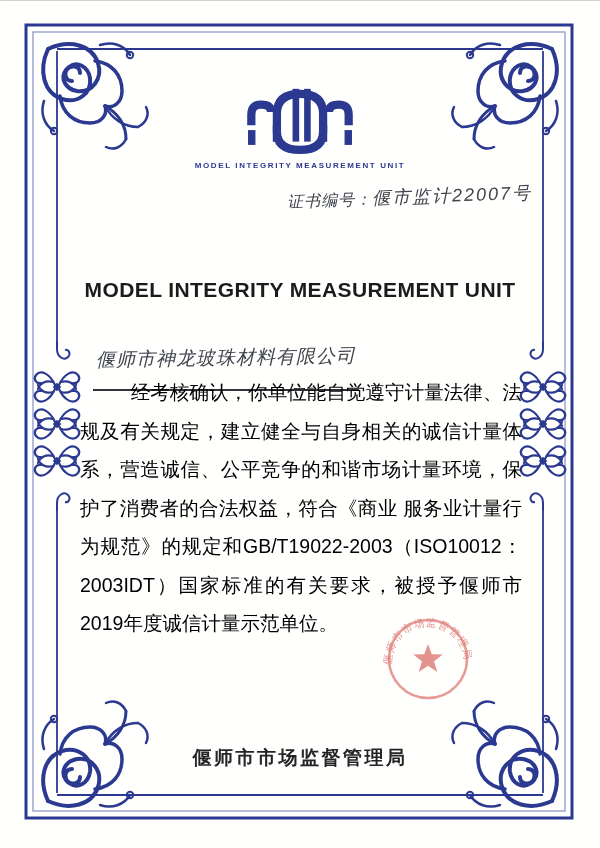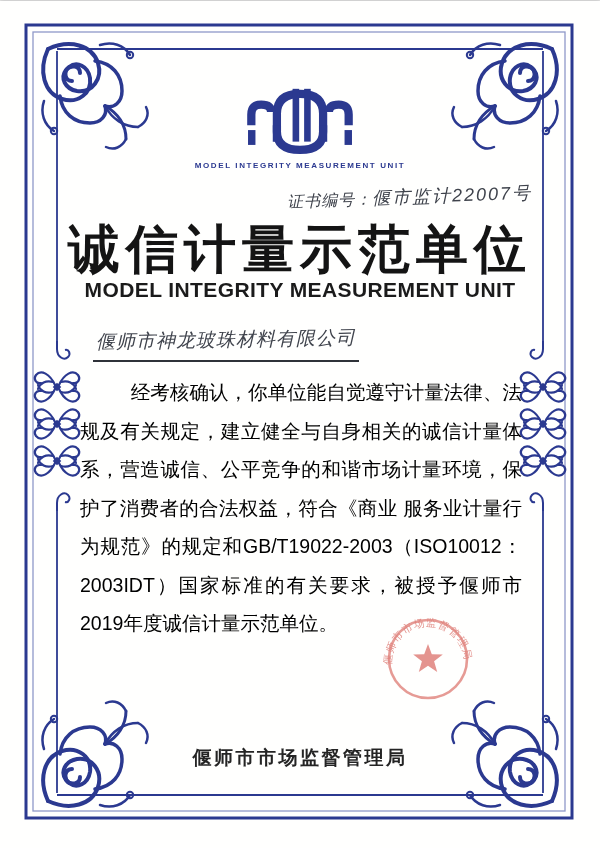--- a/index.html
+++ b/index.html
@@ -39,22 +39,22 @@
     white-space:nowrap;
   }
   .title-en {
     left:0; right:0; top:277px; text-align:center;
     font-size:21px; font-weight:bold; color:#1b1b1b; letter-spacing:0.4px;
     white-space:nowrap;
   }
 
   
   .company {
-    left:93px; top:326px; width:266px;
-    border-bottom:2px solid #2f3239; padding-bottom:7px;
+    left:93px; top:344px; width:266px;
+    border-bottom:2px solid #2f3239; padding-bottom:18px;
     text-align:center;
   }
   .company .hand {
     display:inline-block; font-size:19px; color:#40444d; font-style:italic;
     letter-spacing:1px; transform:rotate(-1deg); white-space:nowrap;
   }
 
   
   .body-text {
     left:80px; right:78px; top:372px;
@@ -157,21 +157,20 @@
         <rect x="17" y="56" width="9" height="18"></rect>
         <rect x="134" y="56" width="9" height="18"></rect>
       </g>
     </svg>
   </div>
   <div class="abs logo-caption">MODEL INTEGRITY MEASUREMENT UNIT</div>
 
   <div class="abs cert-no"><span>证书编号：</span><span class="hand">偃市监计22007号</span>
   </div>
 
-  <div class="abs title-cn">诚信计量示范单位</div>
   <div class="abs title-en">MODEL INTEGRITY MEASUREMENT UNIT</div>
 
   <div class="abs company">
     <span class="hand">偃师市神龙玻珠材料有限公司</span>
   </div>
 
   <div class="abs body-text">经考核确认，你单位能自觉遵守计量法律、法规及有关规定，建立健全与自身相关的诚信计量体系，营造诚信、公平竞争的和谐市场计量环境，保护了消费者的合法权益，符合《商业 服务业计量行为规范》的规定和GB/T19022-2003（ISO10012：2003IDT）国家标准的有关要求，被授予偃师市2019年度诚信计量示范单位。</div>
 
 
   <svg class="abs seal" viewBox="0 0 112 112">

